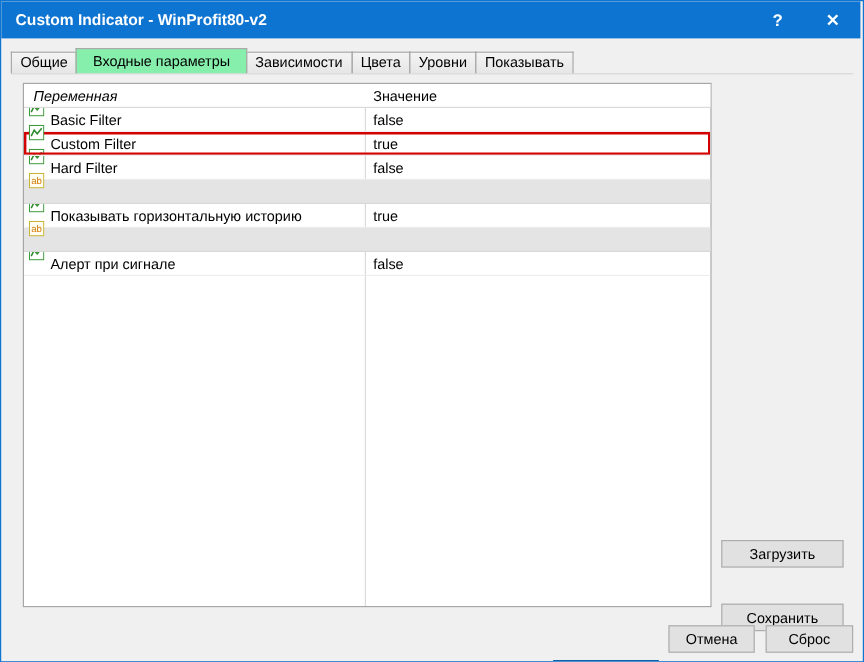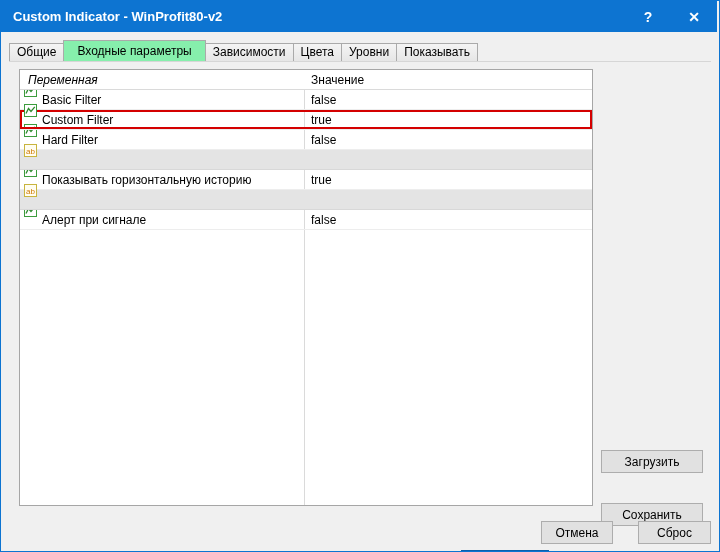--- a/index.html
+++ b/index.html
@@ -47,21 +47,21 @@
   .picon { width:13px; height:31px; display:inline-flex; flex:0 0 13px;justify-content:flex-end; }
 
   
   .btn { position:absolute; background:#e1e1e1; border:1px solid #adadad;
          font-family:"Liberation Sans", sans-serif; font-size:12px; color:#000;
          display:flex; align-items:center; justify-content:center; cursor:default; }
   .btn-load  { left:600px; top:449px; width:102px; height:23px; }
   .btn-save  { left:600px; top:482px; width:102px; height:23px;margin-top:20px; }
   .btn-ok     { left:460px; top:549px; width:88px; height:24px;
                 border:2px solid var(--accent,#0b5fad); }
-  .btn-cancel { left:540px; top:520px; width:72px; height:23px; }
+  .btn-cancel { left:556px; top:520px; width:72px; height:23px; }
   .btn-reset  { left:637px; top:520px; width:73px; height:23px; }
 </style>
 </head>
 <body>
 
 <div class="dialog">
 
   <div class="titlebar">
     <span class="title">Custom Indicator - WinProfit80-v2</span>
     <span class="caption-buttons">

